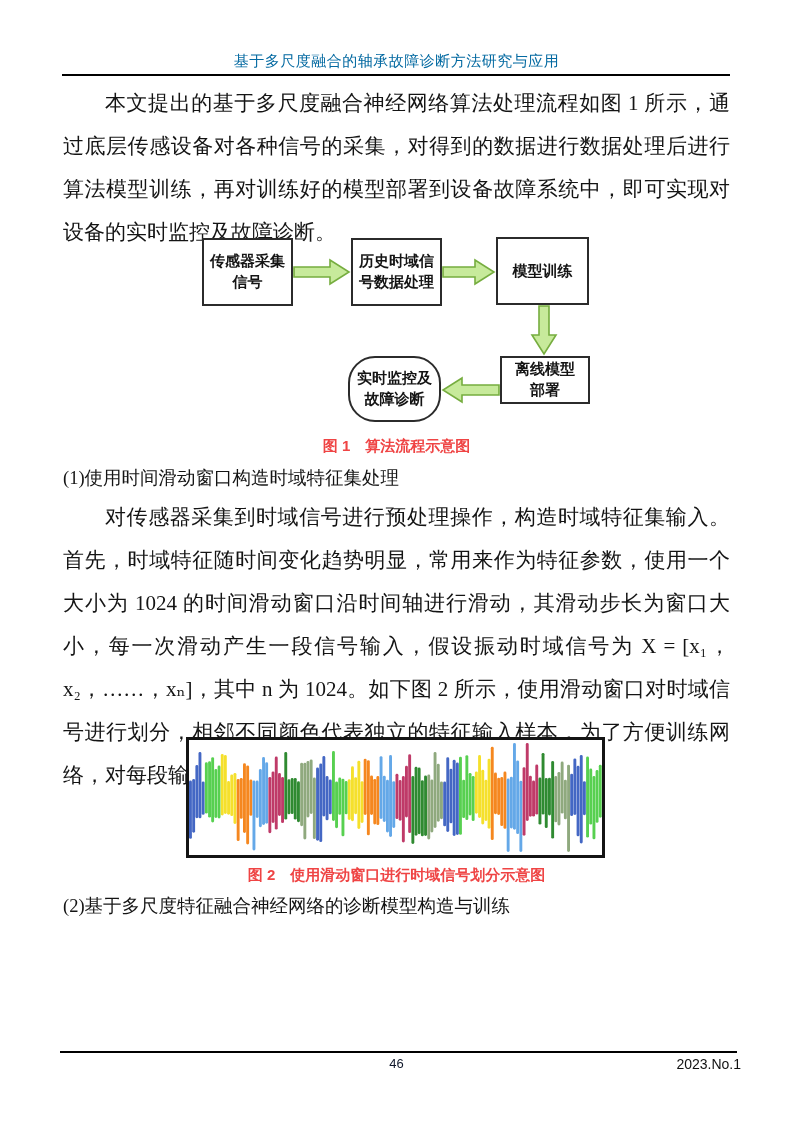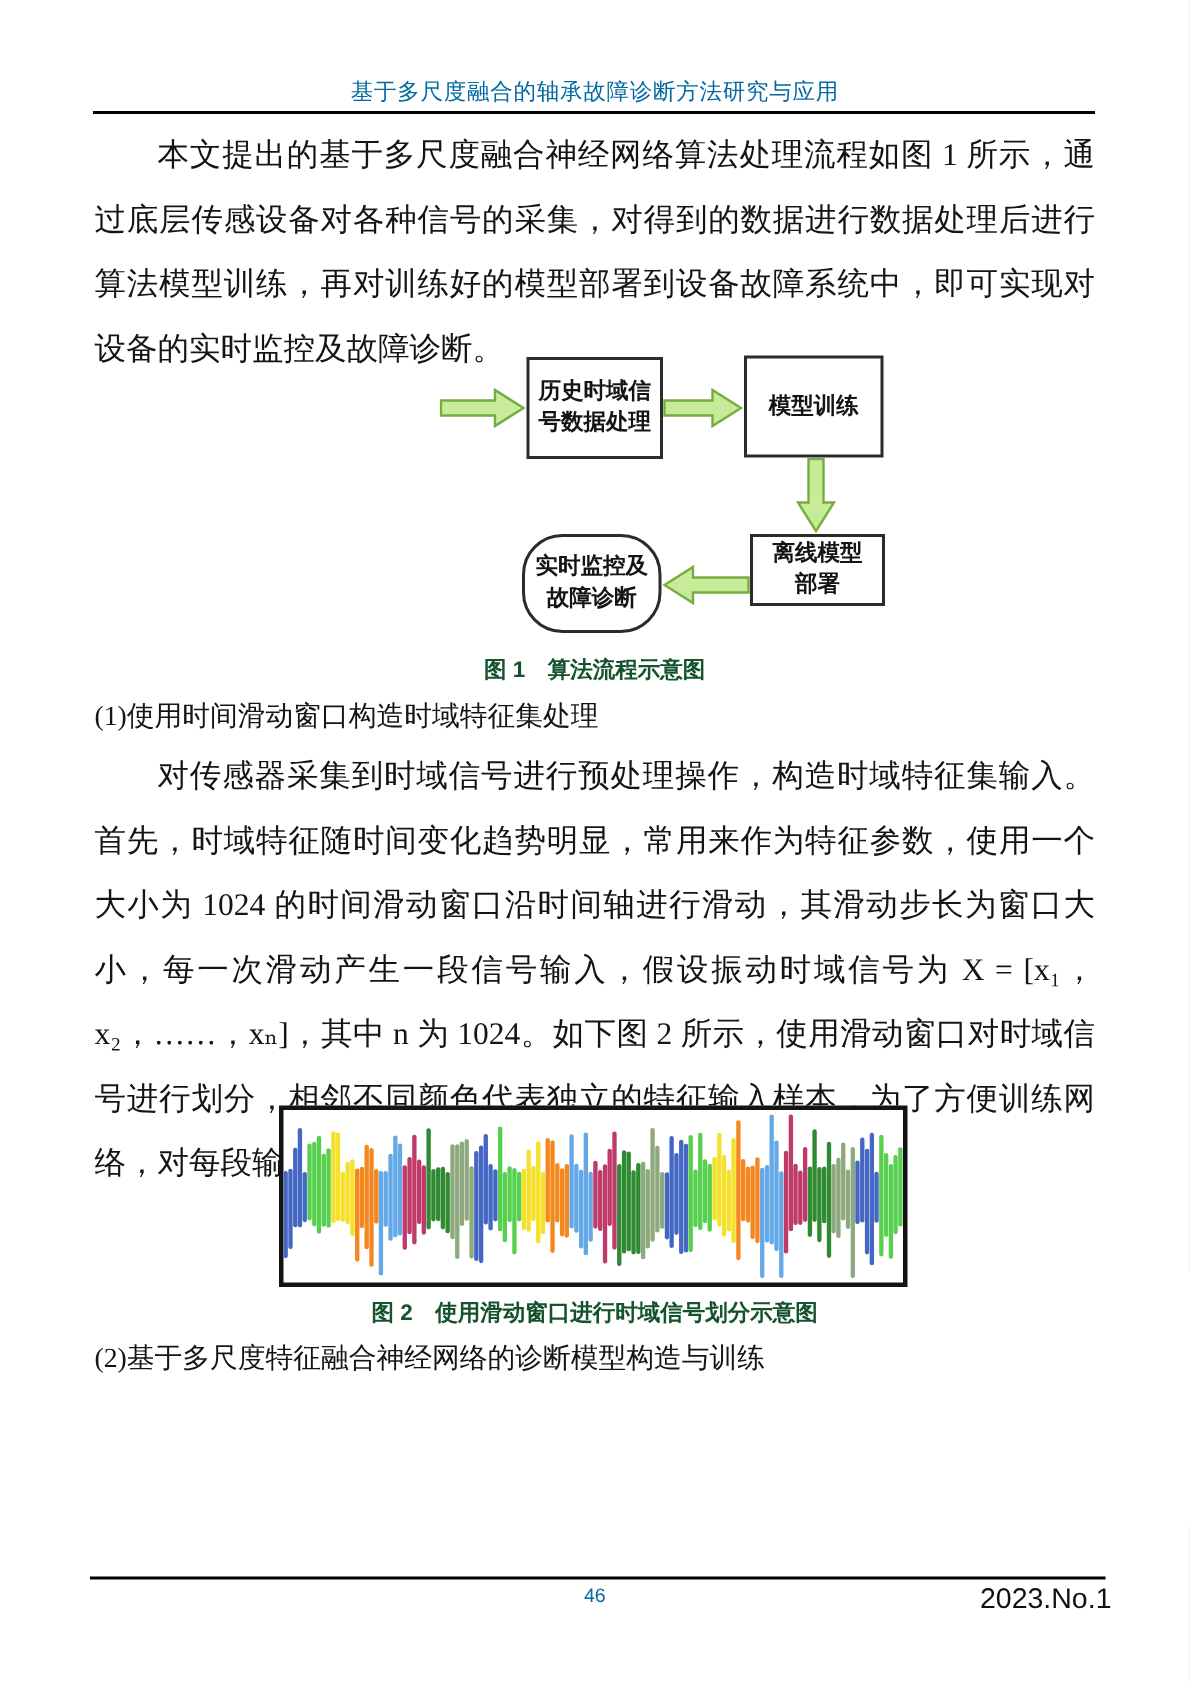--- a/index.html
+++ b/index.html
@@ -64,21 +64,21 @@
   }
   .flow-arrow { position: absolute; }
   
   .fig-caption {
     position: absolute;
     left: 0; width: 100%;
     text-align: center;
     font-family: "Liberation Sans", "DejaVu Sans", sans-serif;
     font-weight: bold;
     font-size: 15px;
-    color: #14532d;
+    color: #ef4444;
   }
   
   .signal-figure {
     position: absolute;
     left: 186px; top: 737px;
     width: 419px; height: 121px;
     box-sizing: border-box;
     border: 3px solid #141414;
     background: #ffffff;
   }
@@ -88,41 +88,43 @@
     position: absolute;
     top: 1051px; left: 60px; width: 677px;
     border-top: 2px solid #000;
   }
   .footer-page {
     position: absolute;
     top: 1056px; left: 0; width: 100%;
     text-align: center;
     font-family: "Liberation Sans", "DejaVu Sans", sans-serif;
     font-size: 13px;
-    color: #0369a1;
+    color: #0f172a;
   }
   .footer-issue {
     position: absolute;
     top: 1056px; right: 52px;
     font-family: "Liberation Sans", "DejaVu Sans", sans-serif;
-    font-size: 19px;
+    font-size: 14px;
     color: #111;
   }
 </style>
 </head>
 <body>
 
 <div class="page">
 
   <div class="header-title">基于多尺度融合的轴承故障诊断方法研究与应用</div>
   <div class="header-rule"></div>
 
   <div class="para indent" style="top:82px;">本文提出的基于多尺度融合神经网络算法处理流程如图 1 所示，通过底层传感设备对各种信号的采集，对得到的数据进行数据处理后进行算法模型训练，再对训练好的模型部署到设备故障系统中，即可实现对设备的实时监控及故障诊断。</div>
 
   <div class="flowchart">
+    <div class="flow-box" style="left:17px; top:3px; width:91px; height:68px;">传感器采集
+信号</div>
     <div class="flow-box" style="left:166px; top:3px; width:91px; height:68px;">历史时域信
 号数据处理</div>
     <div class="flow-box" style="left:311px; top:2px; width:93px; height:68px;">模型训练</div>
     <div class="flow-box" style="left:315px; top:121px; width:90px; height:48px;">离线模型
 部署</div>
     <div class="flow-box" style="left:163px; top:121px; width:93px; height:66px;border-radius:27px;">实时监控及
 故障诊断</div>
 
     <svg class="flow-arrow" style="left:108px; top:23px;" width="58" height="28" viewBox="0 0 58 28">
       <polygon points="1,9 37,9 37,2 56,14 37,26 37,19 1,19" stroke-width="1.6" fill="#c7ea9b" stroke="#76ad3f"></polygon>

